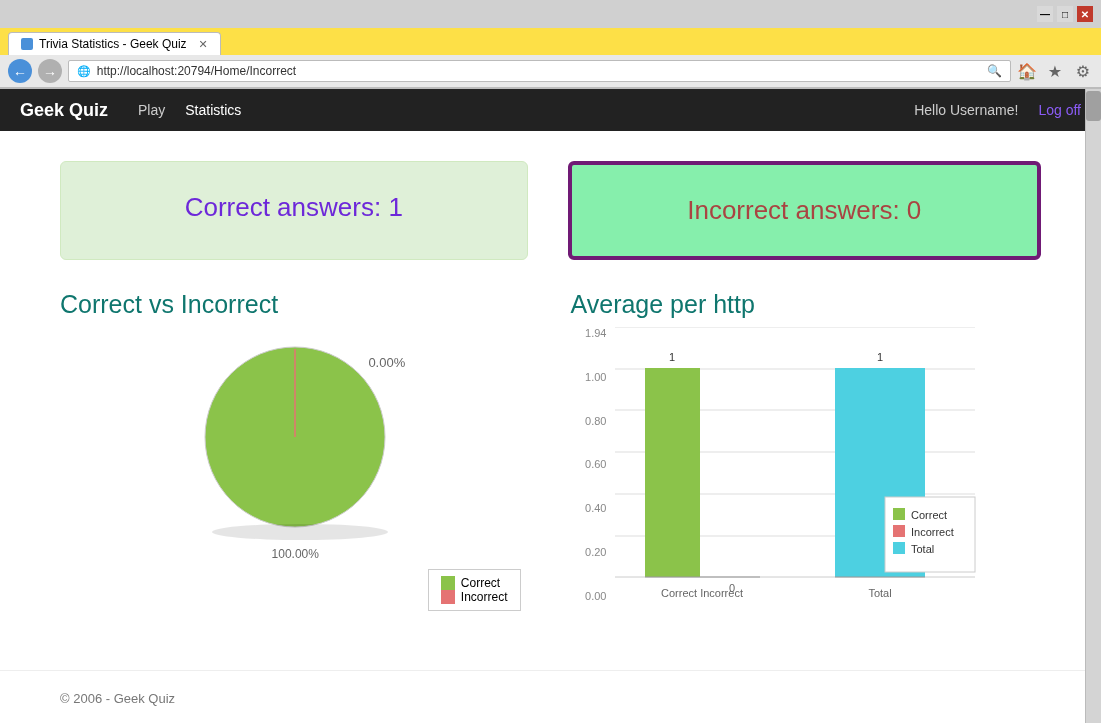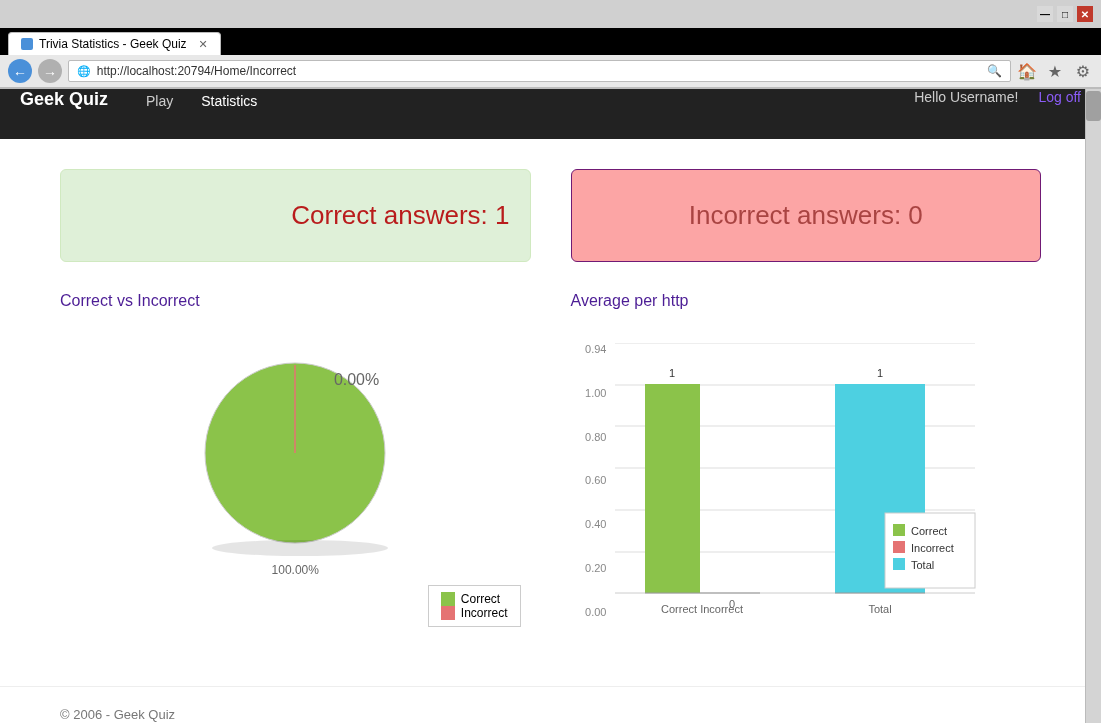--- a/index.html
+++ b/index.html
@@ -25,21 +25,21 @@
       display: flex; align-items: center; justify-content: center;
       font-size: 10px; font-weight: bold;
     }
     .btn-minimize { background: #d9d9d9; }
     .btn-maximize { background: #d9d9d9; }
     .btn-close { background: #c0392b; color: white; }
     .tab-bar {
       display: flex;
       align-items: center;
       padding: 4px 8px 0;
-      background: #000000;
+      background: #fde047;
     }
     .tab-active {
       background: #fff;
       border: 1px solid #bbb;
       border-bottom: none;
       padding: 4px 12px;
       display: flex; align-items: center; gap: 6px;
       font-size: 12px; border-radius: 4px 4px 0 0;
     }
     .tab-favicon { width: 12px; height: 12px; background: #4a90d9; border-radius: 2px; }
@@ -74,38 +74,38 @@
 
     
     .app-container {
       position: relative;
       min-height: 580px;
     }
     .navbar {
       background: #222;
       color: white;
       display: flex;
+      align-items: center;
       padding: 0 20px;
-      height: 50px;
+      height: 42px;
     }
     .navbar-brand {
       font-size: 18px;
       font-weight: bold;
       color: white;
       margin-right: 30px;
     }
     .navbar-links {
       display: flex; gap: 20px;
     }
     .navbar-link {
       color: #ccc;
       text-decoration: none;
       font-size: 14px;
       padding: 4px 0;
-      margin-left: 8px;
     }
     .navbar-right {
       margin-left: auto;
       display: flex;
       gap: 20px;
       color: #ccc;
       font-size: 14px;
     }
     .navbar-right a { color: #8b5cf6; text-decoration: none; }
 
@@ -122,42 +122,41 @@
       flex: 1;
       border-radius: 6px;
       padding: 30px 20px;
       text-align: center;
       font-size: 26px;
       font-weight: 400;
     }
     .stat-card.correct {
       background: #dff0d8;
       border: 1px solid #d0e9c0;
-      color: #b91c1c;
-      text-align: right;
+      color: #6d28d9;
     }
     .stat-card.incorrect {
-      background: #fca5a5;
-      border: 1px solid #701a75;
+      background: #86efac;
+      border: 4px solid #701a75;
       color: #a94442;
     }
 
     .charts-row {
       display: flex;
       gap: 40px;
     }
 
     .chart-section {
       flex: 1;
     }
     .chart-title {
-      font-size: 16px;
+      font-size: 25px;
       font-weight: 400;
-      margin-bottom: 33px;
-      color: #4c1d95;
+      margin-bottom: 8px;
+      color: #0f766e;
     }
 
     
     .pie-container {
       position: relative;
       display: flex;
       flex-direction: column;
       align-items: center;
     }
     .pie-label-bottom {
@@ -250,21 +249,21 @@
           <div style="position:relative; width:220px; height:220px;">
             <svg width="220" height="220" viewBox="0 0 220 220">
 
               <circle cx="110" cy="110" r="90" fill="#8bc34a" stroke="#ccc" stroke-width="1"></circle>
 
               <line x1="110" y1="110" x2="110" y2="22" stroke="#e57373" stroke-width="1.5"></line>
 
               <ellipse cx="115" cy="205" rx="88" ry="8" fill="rgba(0,0,0,0.1)"></ellipse>
             </svg>
             
-            <div style="position:absolute; top:28px; right:26px; font-size:16px; color:#666;">0.00%</div>
+            <div style="position:absolute; top:28px; right:0; font-size:13px; color:#666;">0.00%</div>
           </div>
           <div class="pie-label-bottom">100.00%</div>
 
           <div style="align-self:flex-end; margin-top:8px; margin-right:10px; border:1px solid #ccc; padding:6px 12px;">
             <div class="legend-item">
               <div class="legend-color" style="background:#8bc34a;"></div>
               <span>Correct</span>
             </div>
             <div class="legend-item">
               <div class="legend-color" style="background:#e57373;"></div>
@@ -278,21 +277,21 @@
         <h3 class="chart-title">Average per http</h3>
         <div style="display:flex; gap:8px;">
 
           <div style="display:flex; flex-direction:column-reverse; justify-content:space-between; padding-bottom:28px; font-size:11px; color:#888; text-align:right; width:36px;">
             <span>0.00</span>
             <span>0.20</span>
             <span>0.40</span>
             <span>0.60</span>
             <span>0.80</span>
             <span>1.00</span>
-            <span>0.94</span>
+            <span>1.94</span>
           </div>
 
           <div style="flex:1;">
             <svg width="400" height="300" viewBox="0 0 400 300">
 
               <line x1="0" y1="0" x2="360" y2="0" stroke="#ddd" stroke-width="1"></line>
               <line x1="0" y1="42" x2="360" y2="42" stroke="#ddd" stroke-width="1"></line>
               <line x1="0" y1="83" x2="360" y2="83" stroke="#ddd" stroke-width="1"></line>
               <line x1="0" y1="125" x2="360" y2="125" stroke="#ddd" stroke-width="1"></line>
               <line x1="0" y1="167" x2="360" y2="167" stroke="#ddd" stroke-width="1"></line>

